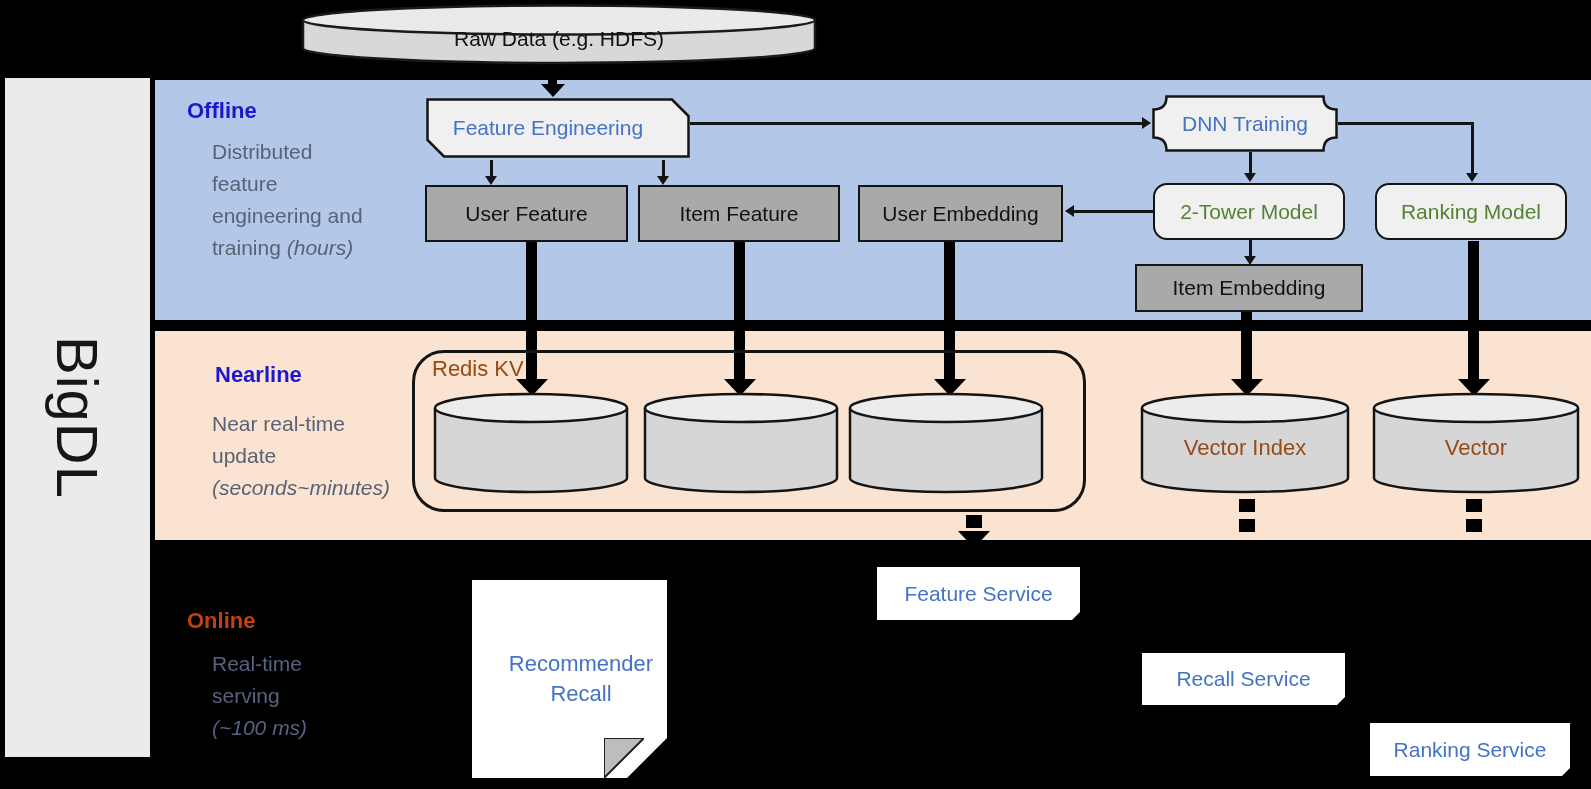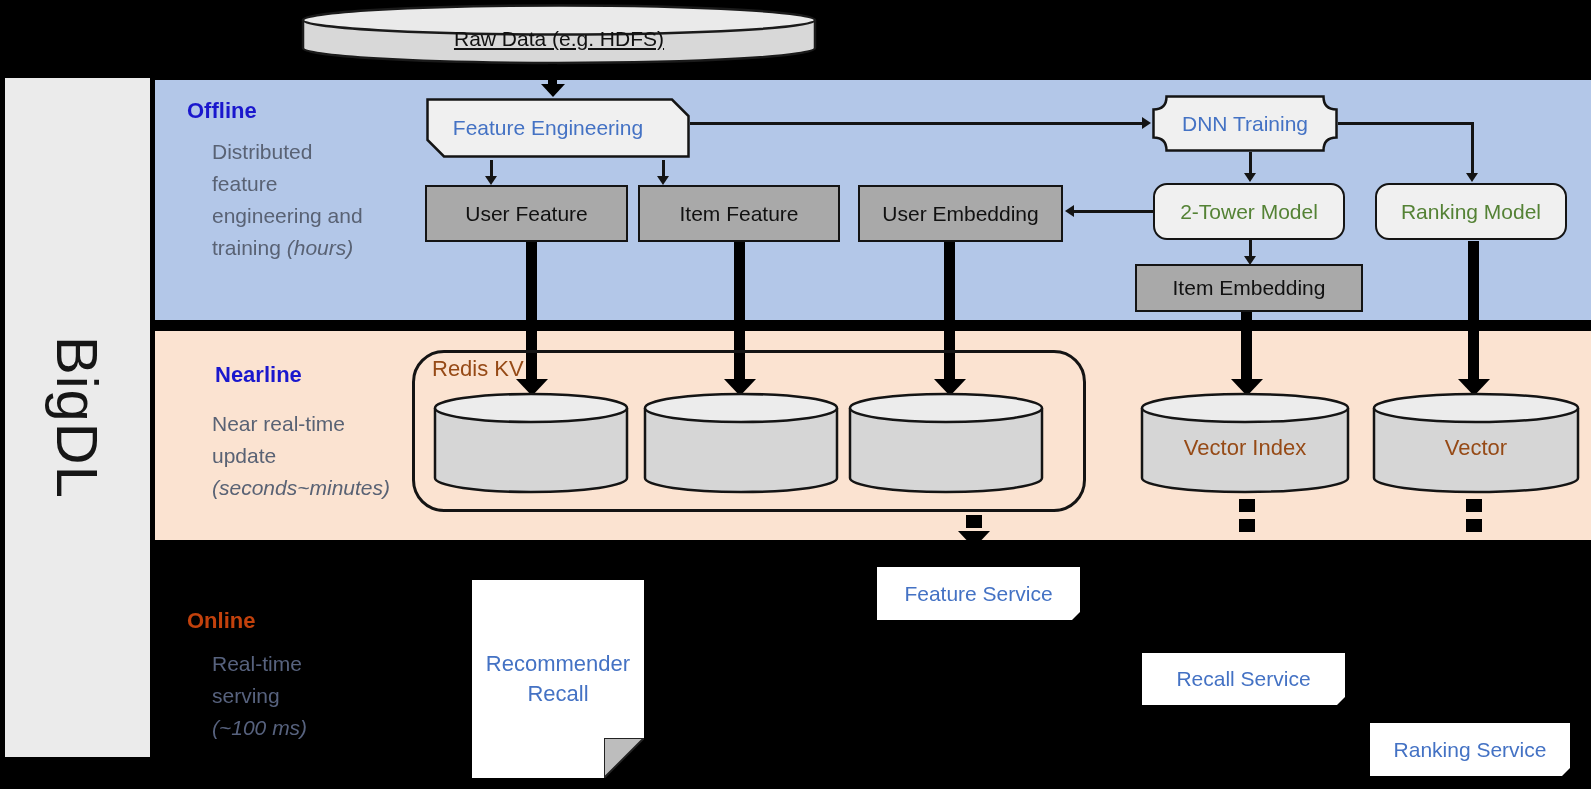--- a/index.html
+++ b/index.html
@@ -41,21 +41,21 @@
   <div class="abs" style="left:5px;top:78px;width:145px;height:679px;background:#ebebeb;
               display:flex;align-items:center;justify-content:center;">
     <span style="transform:rotate(90deg);font-size:58px;color:#161616;white-space:nowrap;letter-spacing:1px;">BigDL</span>
   </div>
 
   <div class="abs" style="left:301px;top:3px;width:516px;height:64px;">
     <svg width="516" height="64" viewBox="0 0 516 64">
       <path d="M2 17 L2 45 A256 15 0 0 0 514 45 L514 17" fill="#d8d8d8" stroke="#1a1a1a" stroke-width="2.5"></path>
       <ellipse cx="258" cy="17" rx="256" ry="14.5" fill="#eaeaea" stroke="#1a1a1a" stroke-width="2.5"></ellipse>
     </svg>
-    <div class="shape-label" style="left:0;top:14px;width:516px;height:44px;color:#111;text-decoration:underline;">Raw Data (e.g. HDFS)</div>
+    <div class="shape-label" style="left:0;top:14px;width:516px;height:44px;color:#111;">Raw Data (e.g. HDFS)</div>
   </div>
 
   <div class="thick" style="left:548px;top:64px;width:9px;height:21px;"></div>
   <div class="tri ah-mid-down" style="left:541px;top:84px;"></div>
 
   <div class="abs" style="left:426px;top:98px;width:264px;height:60px;">
     <svg width="264" height="60" viewBox="0 0 264 60">
       <path d="M1.5 1.5 L246 1.5 L262.5 18 L262.5 58.5 L18 58.5 L1.5 42 Z" fill="#f0f0f0" stroke="#141414" stroke-width="2.5"></path>
     </svg>
     <div class="shape-label" style="left:0;top:0;width:244px;height:60px;color:#4472c4;">Feature Engineering</div>
@@ -189,21 +189,21 @@
   <div class="sec-title" style="left:187px;top:608px;color:#c2410c;">Online</div>
   <div class="sec-desc" style="left:185px;top:652px;color:#57627e;">
     <div>Real-time</div>
     <div>serving</div>
     <div><i>(~100 ms)</i></div>
   </div>
 
   <div class="abs" style="left:472px;top:580px;width:172px;height:198px;background:#fff;
               clip-path:polygon(0 0,100% 0,100% calc(100% - 40px),calc(100% - 40px) 100%,0 100%);
               display:flex;flex-direction:column;align-items:center;justify-content:center;
-              color:#4472c4;font-size:22px;line-height:1.35;">
+              color:#4472c4;font-size:22px;line-height:1.35;padding-left:23px;">
     <div>Recommender</div>
     <div>Recall</div>
   </div>
   <svg class="abs" style="left:604px;top:738px;" width="40" height="40" viewBox="0 0 40 40">
     <path d="M0 0 H40 L0 40 Z" fill="#bdbdbd" stroke="#222" stroke-width="2"></path>
   </svg>
 
   <div class="box whitebox" style="left:877px;top:567px;width:203px;height:53px;">
     <span>Feature Service</span>
     <svg class="fold" width="16" height="16" viewBox="0 0 16 16">

